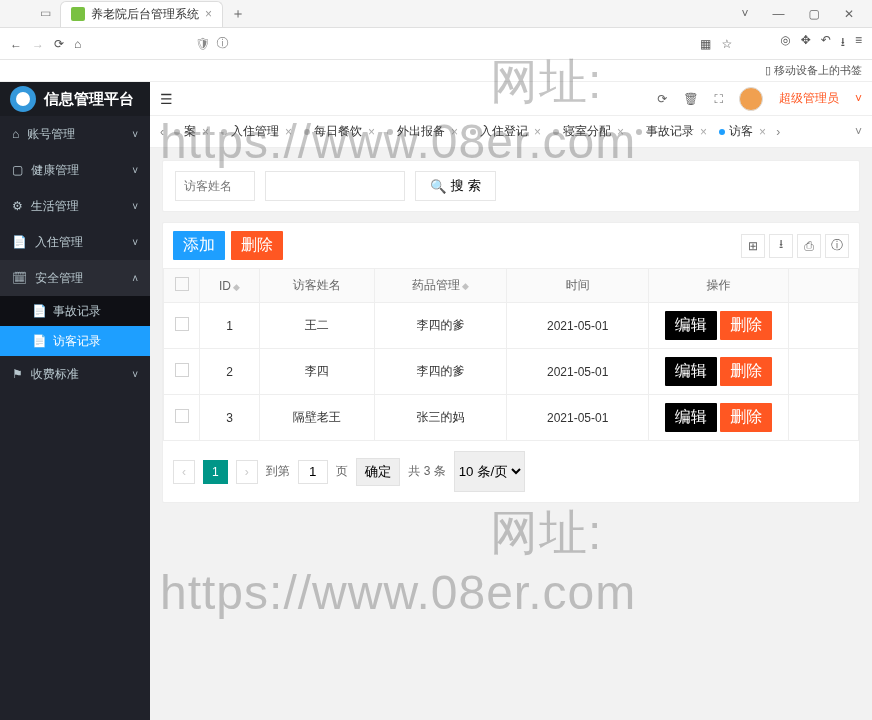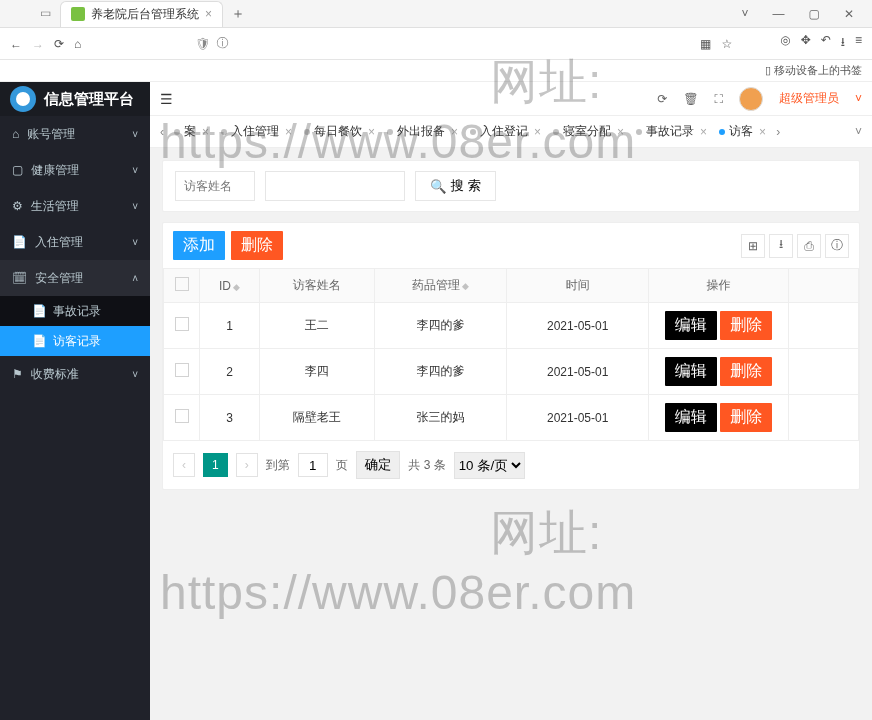--- a/index.html
+++ b/index.html
@@ -73,21 +73,21 @@
 table { width:100%; border-collapse: collapse; font-size:12px; }
 th, td { border:1px solid #eee; padding:8px 4px; text-align:center; }
 th { background:#fafafa; color:#666; font-weight:normal; }
 .checkbox { width:14px; height:14px; border:1px solid #d2d2d2; display:inline-block; }
 .sort { font-size:9px; color:#c2c2c2; margin-left:2px; }
 
 .pager { padding: 10px; display:flex; align-items:center; gap:8px; font-size:12px; color:#666; }
 .pg-btn { border:1px solid #e2e2e2; padding: 4px 8px; cursor:pointer; }
 .pg-btn.active { background:#009688; color:#fff; border-color:#009688; }
 .pg-input { width: 30px; height:24px; border:1px solid #e2e2e2; text-align:center; }
-.pg-sel { height:27px; border:1px solid #e2e2e2; }
+.pg-sel { height:41px; border:1px solid #e2e2e2; }
 
 .icon { display:inline-block; }
 </style>
 </head>
 <body>
 
 <div class="browser-bar">
   <span style="position:absolute; left:40px; top:6px; color:#777;">▭</span>
   <div class="browser-tab">
     <span class="tab-favicon"></span>

